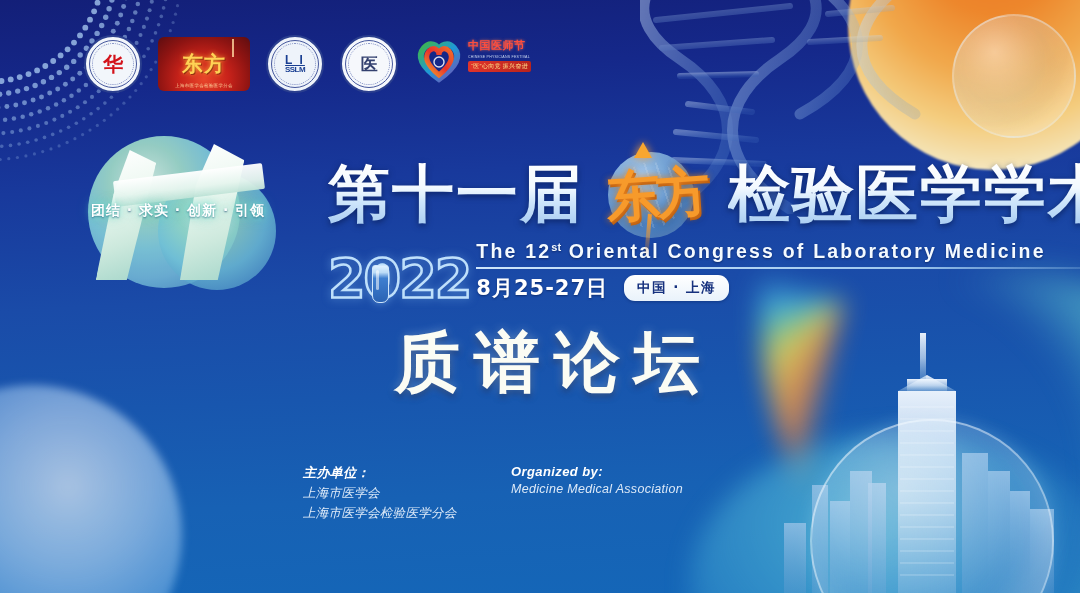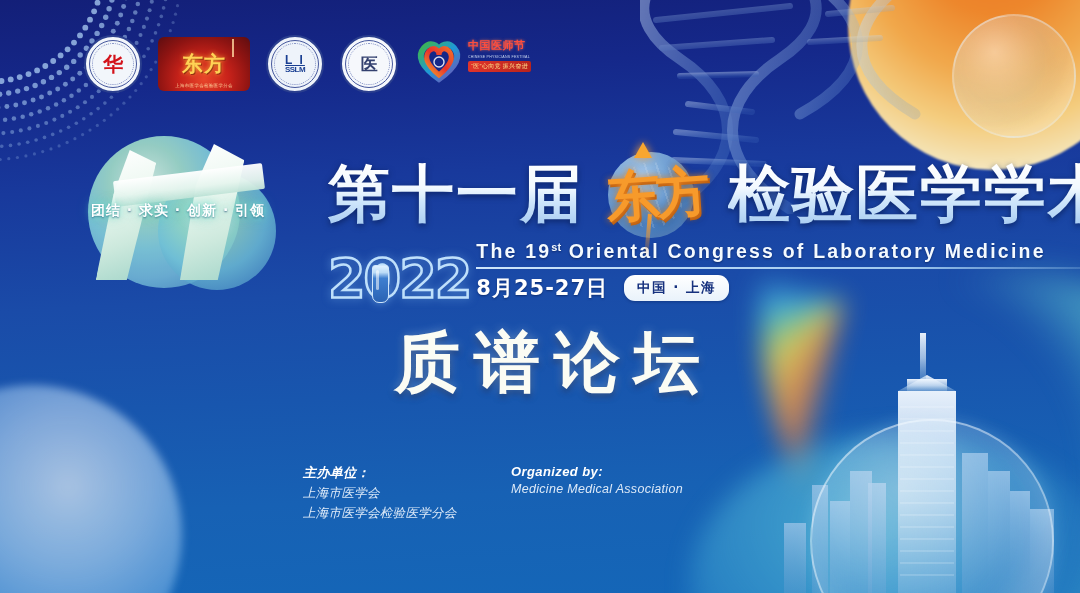--- a/index.html
+++ b/index.html
@@ -576,21 +576,21 @@
       <span class="mt-cn">检验医学学术会议</span>
     </div>
 
     <div id="sub-row">
       <div id="year">
         <span>2022</span>
         <span class="tube"></span>
       </div>
 
       <div id="sub-right">
-        <div id="eng-title"><span>The 19</span><sup>st</sup><span> Oriental Congress of Laboratory Medicine</span></div>
+        <div id="eng-title"><span>The 12</span><sup>st</sup><span> Oriental Congress of Laboratory Medicine</span></div>
         <div id="rule"></div>
         <div id="date-row">
           <span id="date">8月25-27日</span>
           <span id="place">中国 · 上海</span>
         </div>
       </div>
     </div>
   </div>
 
   <div id="forum">质谱论坛</div>

